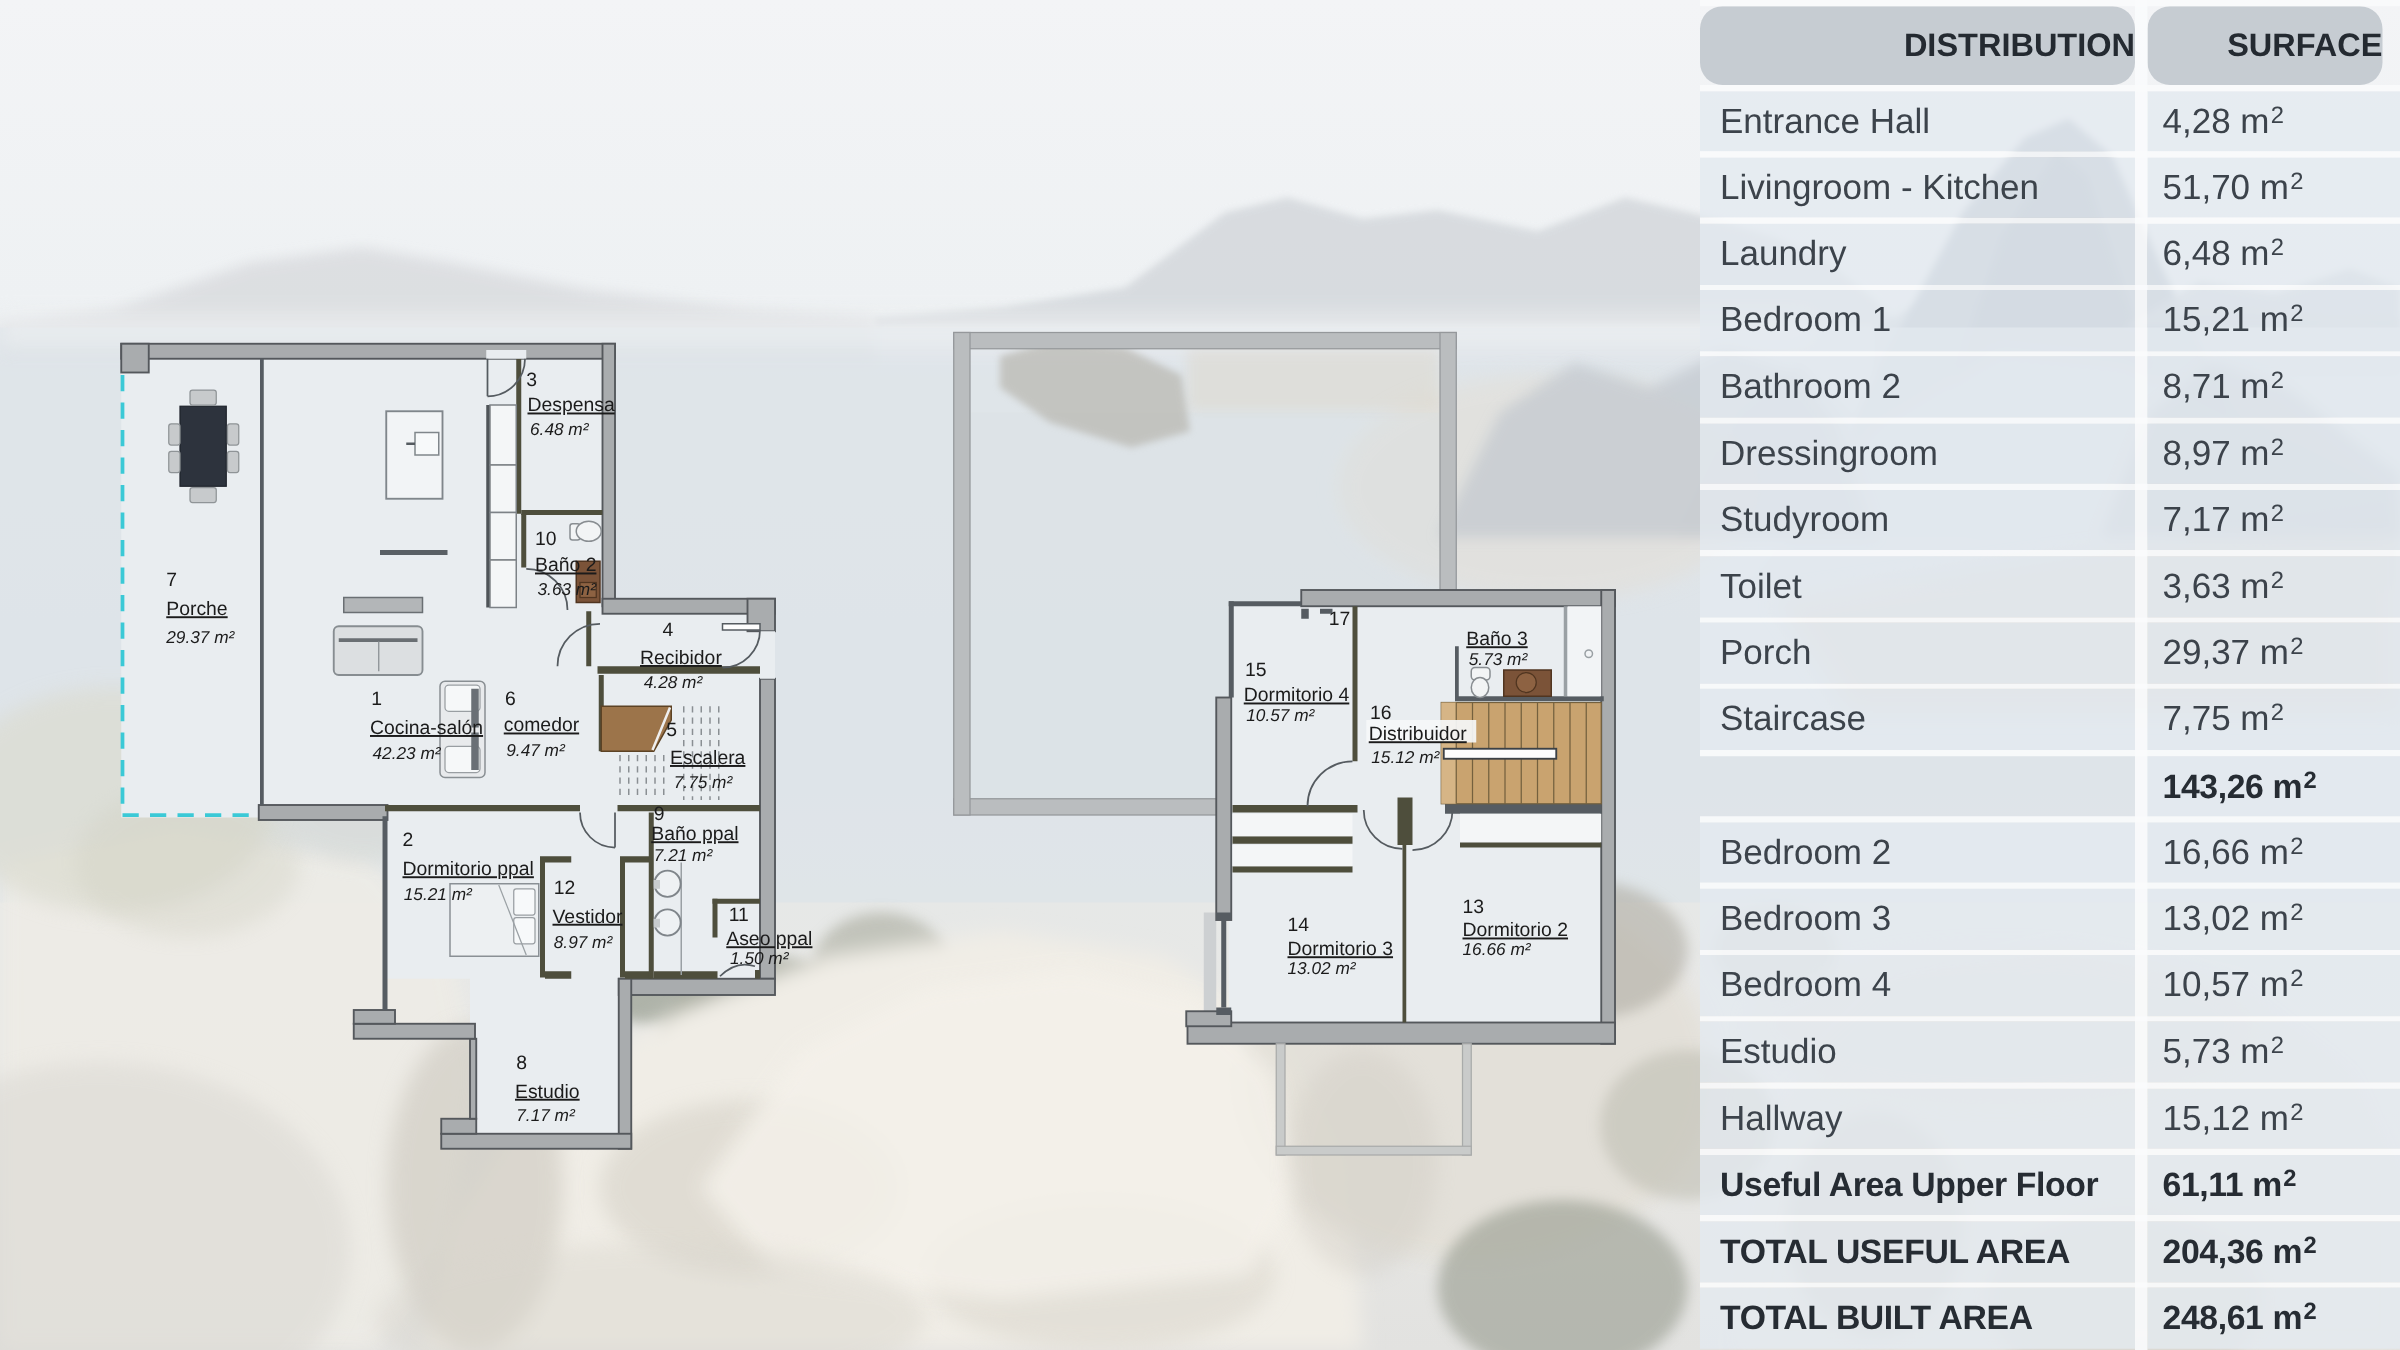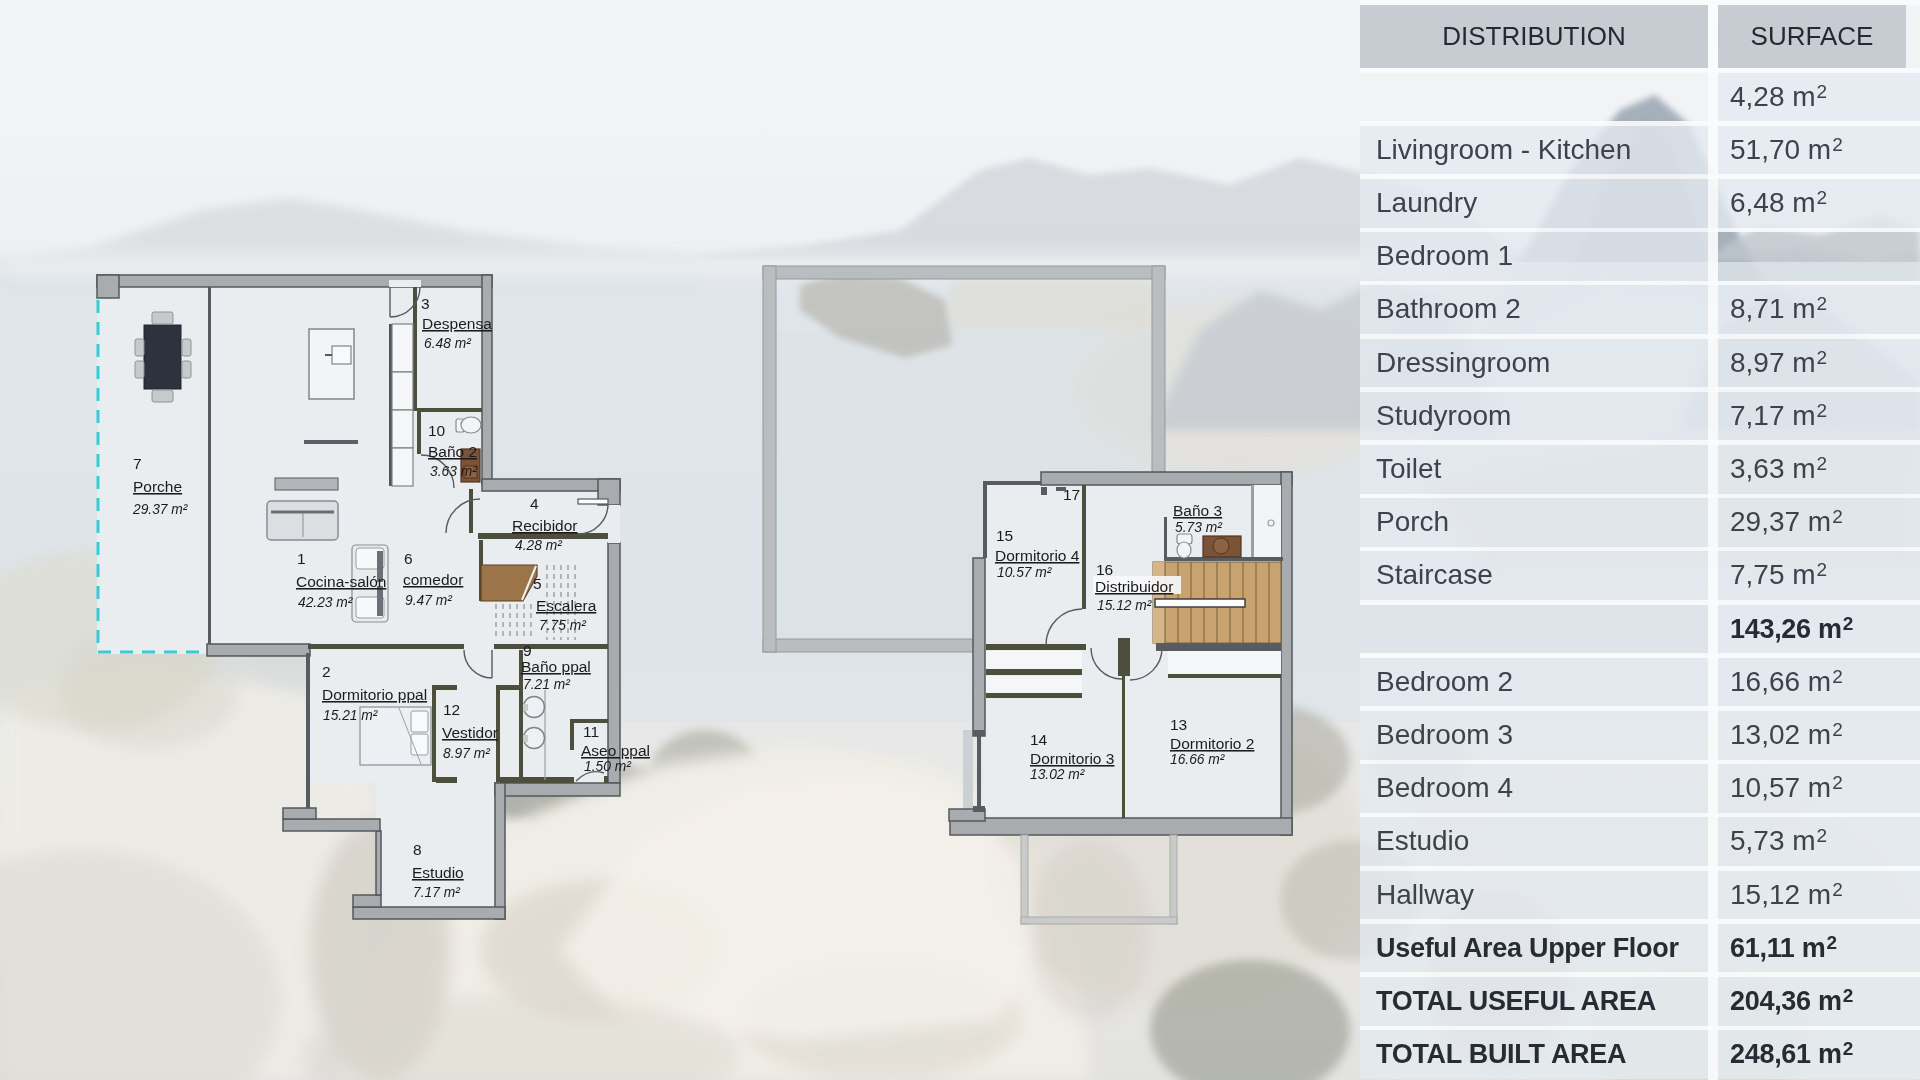--- a/index.html
+++ b/index.html
@@ -1,19 +1,19 @@
 <!DOCTYPE html>
 <html><head>
 <meta charset="utf-8">
 <style>
 html,body{margin:0;padding:0;width:1920px;height:1080px;overflow:hidden;background:#eef0f1;font-family:"Liberation Sans",sans-serif;}
 #bg,#plan{position:absolute;left:0;top:0;}
 #plan{z-index:2;}
 #tbl{position:absolute;left:1360px;top:0;width:560px;height:1080px;z-index:3;}
-.hd{position:absolute;background:#c6ccd2;height:63px;top:5px;font-weight:normal;font-size:26px;color:#242a31;text-align:center;line-height:63px;}
+.hd{position:absolute;background:#c6ccd2;height:63px;top:5px;font-weight:bold;font-size:26px;color:#242a31;text-align:right;line-height:63px;border-radius:18px;}
 .hd1{left:0;width:348px;}
 .hd2{left:358px;width:188px;}
 .vgap{position:absolute;left:348px;top:0;width:10px;height:1080px;background:rgba(250,251,252,.92);z-index:4;}
 .hg{position:absolute;left:0;width:560px;height:4.5px;background:rgba(250,251,252,.9);z-index:4;}
 .r{position:absolute;left:0;width:348px;height:48.7px;background:rgba(228,234,240,.8);font-size:28px;color:#3c434b;line-height:48.7px;padding-left:16px;box-sizing:border-box;white-space:nowrap;}
 .v{left:358px;width:202px;padding-left:12px;}
 .b{font-weight:bold;color:#262c33;font-size:27px;letter-spacing:-0.3px;}
 .r sup{font-size:19px;position:relative;top:-8px;vertical-align:baseline;line-height:0;margin-left:1px;}
 </style>
 </head>
@@ -83,29 +83,31 @@
 <ellipse cx="380" cy="950" rx="70" ry="130" fill="#c9c5bb" opacity="0.55" filter="url(#b8)"></ellipse>
 <ellipse cx="1090" cy="930" rx="60" ry="90" fill="#ccc8bf" opacity="0.35" filter="url(#b8)"></ellipse>
 <ellipse cx="520" cy="1055" rx="220" ry="60" fill="#d9d6cd" opacity="0.45" filter="url(#b8)"></ellipse>
 <ellipse cx="80" cy="1000" rx="200" ry="150" fill="#d8d6d0" opacity="0.5" filter="url(#b8)"></ellipse>
 </svg>
 <div id="tbl">
 <div class="hd hd1">DISTRIBUTION</div>
 <div class="hd hd2">SURFACE</div>
 <div class="hg" style="top:0;height:5px"></div>
 <div class="hg" style="top:68.0px"></div>
+<div class="r" style="top:72.5px">Entrance Hall</div>
 <div class="r v" style="top:72.5px">4,28 m<sup>2</sup></div>
 <div class="hg" style="top:121.2px"></div>
 <div class="r" style="top:125.7px">Livingroom - Kitchen</div>
 <div class="r v" style="top:125.7px">51,70 m<sup>2</sup></div>
 <div class="hg" style="top:174.4px"></div>
 <div class="r" style="top:178.9px">Laundry</div>
 <div class="r v" style="top:178.9px">6,48 m<sup>2</sup></div>
 <div class="hg" style="top:227.6px"></div>
 <div class="r" style="top:232.1px">Bedroom 1</div>
+<div class="r v" style="top:232.1px">15,21 m<sup>2</sup></div>
 <div class="hg" style="top:280.8px"></div>
 <div class="r" style="top:285.3px">Bathroom 2</div>
 <div class="r v" style="top:285.3px">8,71 m<sup>2</sup></div>
 <div class="hg" style="top:334.0px"></div>
 <div class="r" style="top:338.5px">Dressingroom</div>
 <div class="r v" style="top:338.5px">8,97 m<sup>2</sup></div>
 <div class="hg" style="top:387.2px"></div>
 <div class="r" style="top:391.7px">Studyroom</div>
 <div class="r v" style="top:391.7px">7,17 m<sup>2</sup></div>
 <div class="hg" style="top:440.4px"></div>

